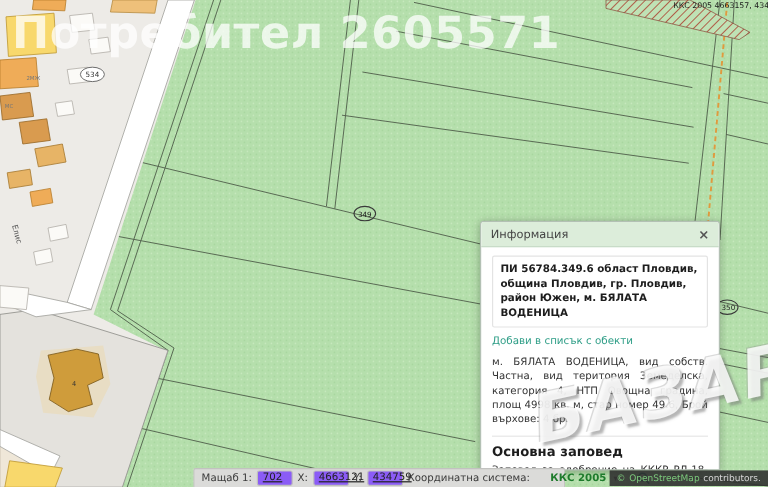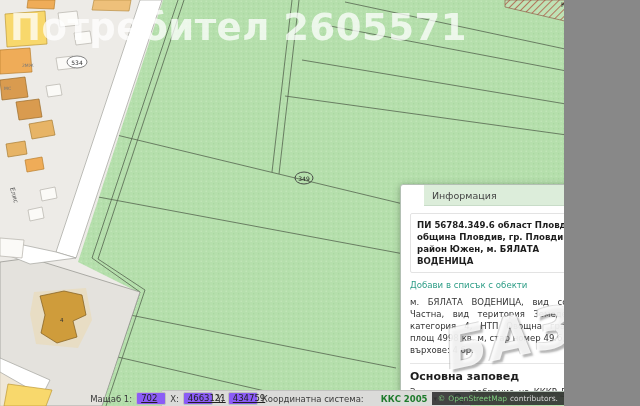--- a/index.html
+++ b/index.html
@@ -1,17 +1,17 @@
 <!DOCTYPE html>
 <html><head>
 <meta charset="utf-8">
 <style>
   html,body{margin:0;padding:0;background:#888;}
   .screen{
-    position:relative;width:564px;height:406px;overflow:hidden;
+    position:relative;width:640px;height:406px;overflow:hidden;
     font-family:"DejaVu Sans","Liberation Sans",sans-serif;
     background:#b5dfac;
   }
   .screen svg.map{position:absolute;left:0;top:0;z-index:0;}
   svg text{font-family:"DejaVu Sans","Liberation Sans",sans-serif;}
 
   
   .wm-user{
     position:absolute;left:10px;top:6px;z-index:2;
     font-size:37px;font-weight:bold;letter-spacing:.5px;white-space:nowrap;
@@ -33,39 +33,39 @@
 
   
   .panel{
     position:absolute;left:400px;top:184px;width:200px;height:208px;z-index:4;
     background:#fff;border:1px solid #b3c0b4;border-radius:3px 3px 0 0;
     box-shadow:0 1px 7px rgba(0,0,0,.28);box-sizing:border-box;overflow:hidden;
   }
   .panel-header{
     height:20px;background:#dcedda;border-bottom:1px solid #c8dcc8;
     display:flex;align-items:center;justify-content:space-between;
-    padding:0 8px;font-size:9.5px;color:#444;margin-left:23px;
+    padding:0 8px;font-size:9.5px;color:#444;
   }
   .panel-close{cursor:pointer;color:#555;font-size:11px;line-height:11px;font-weight:bold;}
   .panel-body{padding:7px 9px 5px 9px;}
   .obj-title{
     border:1px solid #e3e3e3;border-radius:2px;padding:5px 6px;
     font-weight:bold;font-size:8.6px;line-height:1.4;color:#1d1d1d;
   }
   .add-link{color:#2d9d86;font-size:8.6px;margin:7px 0 6px 0;cursor:pointer;display:block;text-decoration:none;}
   .desc{font-size:8.5px;line-height:1.42;color:#333;text-align:justify;}
   .sec-head{font-weight:bold;font-size:11px;color:#1d1d1d;border-top:1px solid #e6e6e6;margin-top:7px;padding-top:6px;}
   .sec-text{font-size:8.5px;line-height:1.4;color:#333;margin-top:4px;text-align:justify;}
 
   
   .statusbar{
     position:absolute;left:161px;bottom:0;width:310px;height:16px;z-index:5;
     background:#dbdbd9;border:1px solid #c2c2c0;border-bottom:none;border-radius:2px 2px 0 0;
     display:flex;align-items:center;gap:4px;padding:0 6px;box-sizing:border-box;
-    font-size:8.5px;color:#3a3a3a;white-space:nowrap;justify-content:flex-end;
+    font-size:8.5px;color:#3a3a3a;white-space:nowrap;
   }
   .sb-val{
     background:#8b5cf6;border:1px solid #bfbfbd;border-radius:2px;
     padding:0 4px;height:11px;line-height:11px;color:#222;min-width:20px;text-decoration:underline;
   }
   .sb-crs{color:#1e7b2c;font-weight:bold;margin-left:13px;}
   .sb-caret{color:#555;font-size:7px;margin:0 2px;cursor:pointer;}
   .sb-div{width:1px;height:11px;background:#b5b5b3;margin:0 3px;}
   .sb-search{display:flex;align-items:center;cursor:pointer;}
 

